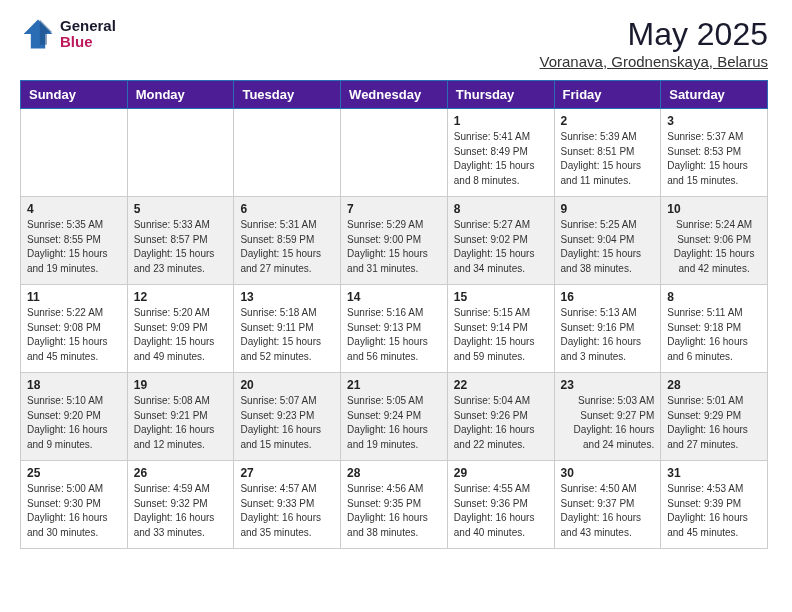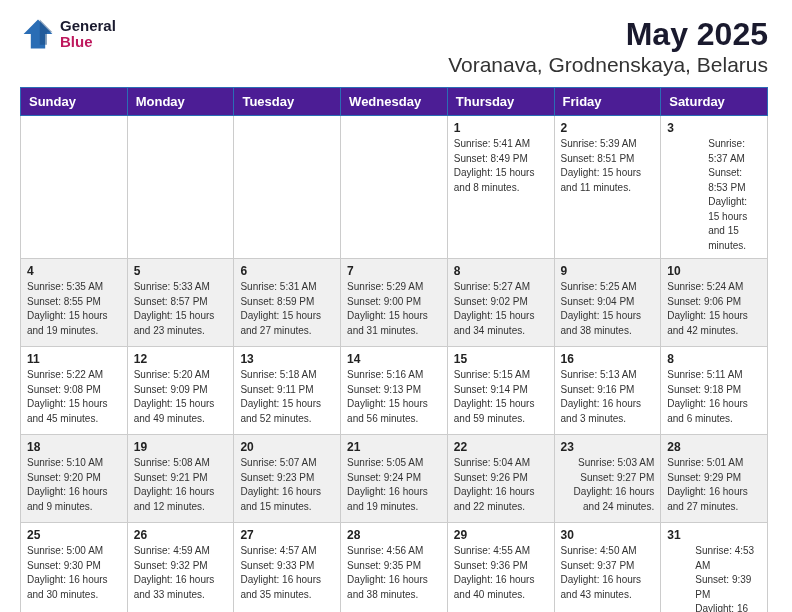--- a/index.html
+++ b/index.html
@@ -41,27 +41,28 @@
     }
     .logo-icon {
       width: 36px;
       height: 36px;
     }
     .title-block {
       text-align: right;
     }
     .main-title {
       font-size: 32px;
-      font-weight: bold;
+      font-weight: normal;
       color: #1a1a2e;
       text-align: right;
     }
     .subtitle {
-      font-size: 21px;
+      font-size: 15px;
       color: #333;
+      text-decoration: underline;
     }
     .calendar {
       width: 100%;
       border-collapse: collapse;
       border: 1px solid #ccc;
     }
     .calendar th {
       background-color: #4c1d95;
       color: #fff;
       font-size: 13px;
@@ -157,21 +158,21 @@
           </td>
           <td>
             <span class="day-num">2</span>
             <div class="day-info" style="white-space: pre-line;">Sunrise: 5:39 AM
 Sunset: 8:51 PM
 Daylight: 15 hours
 and 11 minutes.</div>
           </td>
           <td>
             <span class="day-num">3</span>
-            <div class="day-info" style="white-space: pre-line; margin-left: 41px;">Sunrise: 5:37 AM
+            <div class="day-info" style="white-space: pre-line;">Sunrise: 5:37 AM
 Sunset: 8:53 PM
 Daylight: 15 hours
 and 15 minutes.</div>
           </td>
         </tr>
         <tr>
           <td>
             <span class="day-num">4</span>
             <div class="day-info" style="white-space: pre-line;">Sunrise: 5:35 AM
 Sunset: 8:55 PM
@@ -208,21 +209,21 @@
           </td>
           <td>
             <span class="day-num">9</span>
             <div class="day-info" style="white-space: pre-line;">Sunrise: 5:25 AM
 Sunset: 9:04 PM
 Daylight: 15 hours
 and 38 minutes.</div>
           </td>
           <td>
             <span class="day-num">10</span>
-            <div class="day-info" style="white-space: pre-line;">Sunrise: 5:24 AM
+            <div class="day-info" style="white-space: pre-line; text-align: center;">Sunrise: 5:24 AM
 Sunset: 9:06 PM
 Daylight: 15 hours
 and 42 minutes.</div>
           </td>
         </tr>
         <tr>
           <td>
             <span class="day-num">11</span>
             <div class="day-info" style="white-space: pre-line;">Sunrise: 5:22 AM
 Sunset: 9:08 PM
@@ -361,21 +362,21 @@
           </td>
           <td>
             <span class="day-num">30</span>
             <div class="day-info" style="white-space: pre-line;">Sunrise: 4:50 AM
 Sunset: 9:37 PM
 Daylight: 16 hours
 and 43 minutes.</div>
           </td>
           <td>
             <span class="day-num">31</span>
-            <div class="day-info" style="white-space: pre-line; margin-left: 28px;">Sunrise: 4:53 AM
+            <div class="day-info" style="white-space: pre-line;">Sunrise: 4:53 AM
 Sunset: 9:39 PM
 Daylight: 16 hours
 and 45 minutes.</div>
           </td>
         </tr>
       </tbody>
   </table>
 </div>
 
 </body></html>

